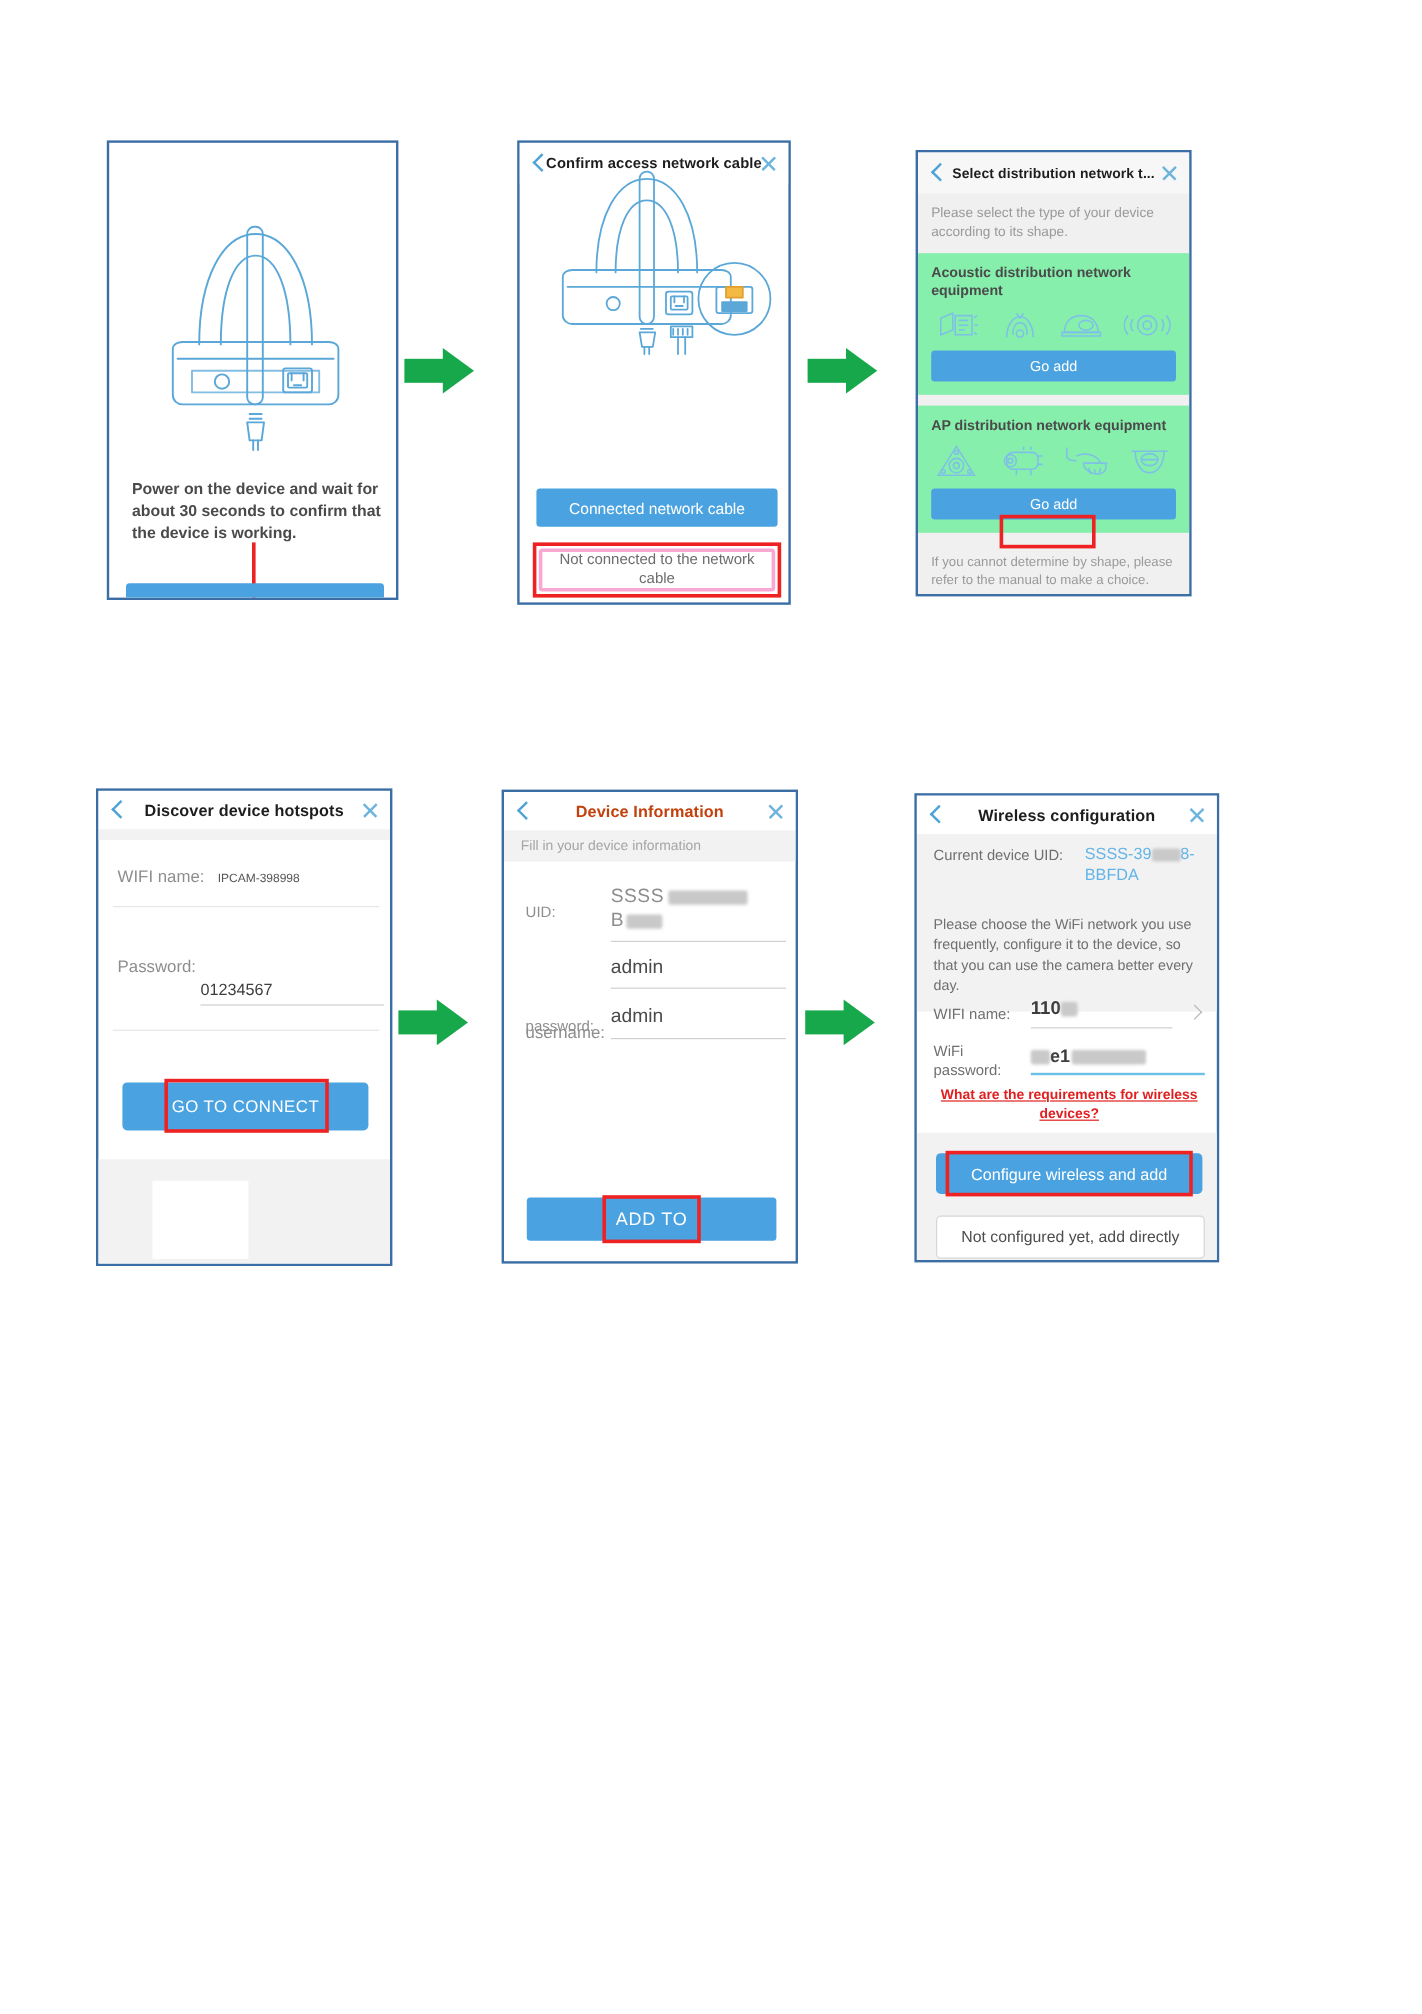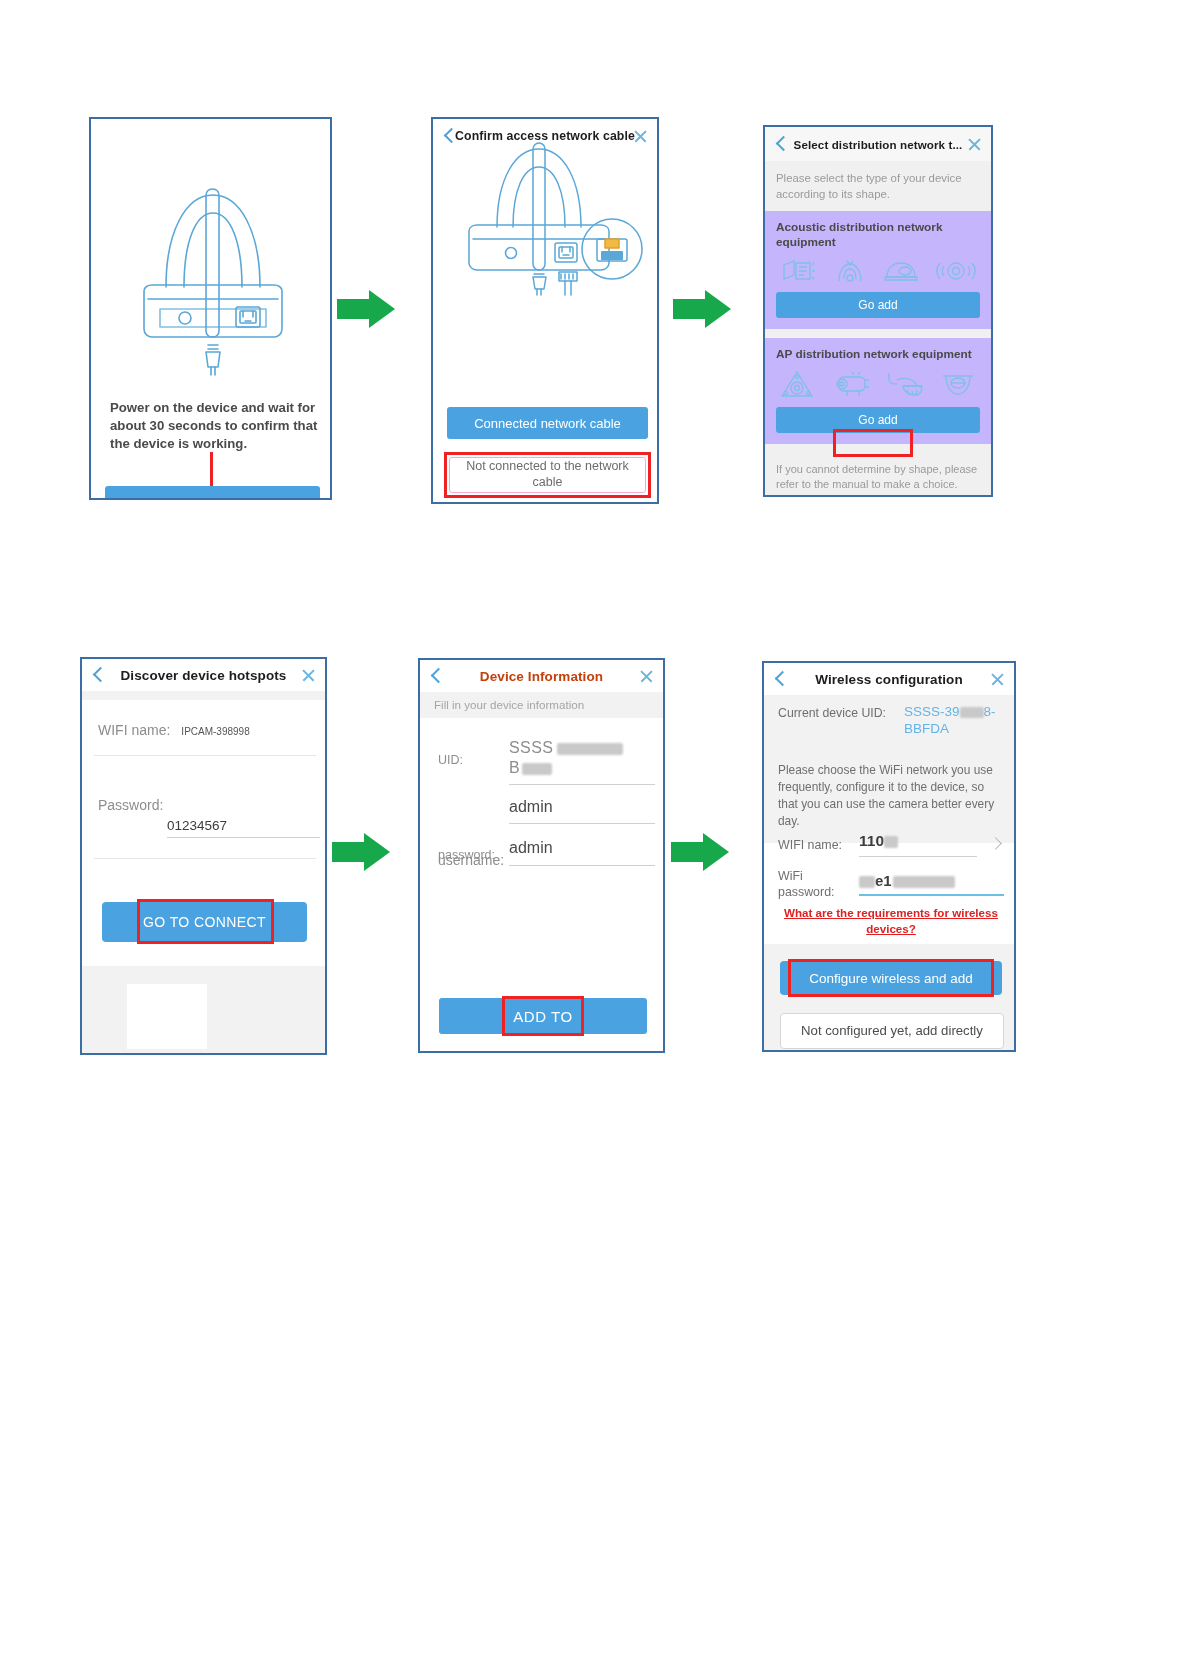--- a/index.html
+++ b/index.html
@@ -13,38 +13,38 @@
   .ttl{font-size:13.5px;font-weight:bold;color:#1d1d1d;letter-spacing:.1px;white-space:nowrap;}
   .chev{position:absolute;left:9px;top:50%;transform:translateY(-50%);width:14px;height:14px;}
   .chev:before{content:"";position:absolute;left:4px;top:1px;width:9px;height:9px;border-left:2px solid #4da3d8;border-bottom:2px solid #4da3d8;transform:rotate(45deg);}
   .xmark{position:absolute;right:9px;top:50%;transform:translateY(-50%);width:15px;height:15px;}
   .xmark:before,.xmark:after{content:"";position:absolute;left:0;top:7px;width:15px;height:1.6px;background:#6bb4dd;}
   .xmark:before{transform:rotate(45deg);}
   .xmark:after{transform:rotate(-45deg);}
 
   .btn-blue{background:#4aa3e0;color:#ffffff;text-align:center;border-radius:3px;
             font-size:13px;display:flex;align-items:center;justify-content:center;}
-  .btn-outline{background:#ffffff;border:1px solid #f9a8d4;color:#6c6c6c;text-align:center;border-radius:3px;
+  .btn-outline{background:#ffffff;border:3px solid #f9a8d4;color:#6c6c6c;text-align:center;border-radius:3px;
             font-size:12.5px;display:flex;align-items:center;justify-content:center;line-height:1.25;}
   .redbox{position:absolute;border:3px solid #ee2222;box-sizing:border-box;}
 
   .bodytxt{font-size:13.2px;font-weight:bold;color:#4a4a4a;line-height:1.38;}
 
   
   .arrow{position:absolute;}
   .arrow .shaft{position:absolute;left:0;top:9px;width:34px;height:20px;background:#16a84a;}
   .arrow .head{position:absolute;left:32px;top:0;width:0;height:0;border-top:19px solid transparent;border-bottom:19px solid transparent;border-left:26px solid #16a84a;}
 
   
   .art{position:absolute;}
 
   
   .p3wrap{position:absolute;left:0;top:34px;right:0;bottom:0;background:#f0f0f0;}
   .p3note{padding:10px 11px 9px 11px;font-size:11.4px;color:#9a9a9a;line-height:1.36;}
-  .card{background:#c4b5fd;margin:0 0 9px 0;padding:9px 11px 11px 11px;}
+  .card{background:#86efac;margin:0 0 9px 0;padding:9px 11px 11px 11px;}
   .cardttl{font-size:11.8px;font-weight:bold;color:#4a4a4a;line-height:1.3;margin-bottom:6px;}
   .iconrow{display:flex;justify-content:space-between;align-items:center;padding:2px 4px 9px 4px;}
   .iconrow svg{display:block;}
   .p3foot{padding:9px 11px;font-size:11px;color:#9a9a9a;line-height:1.36;}
 
   
   .frow{position:absolute;display:flex;align-items:baseline;}
   .flabel{color:#8d8d8d;}
   .fval{color:#3d3d3d;}
   .uline{position:absolute;background:#d0d0d0;height:1px;}

